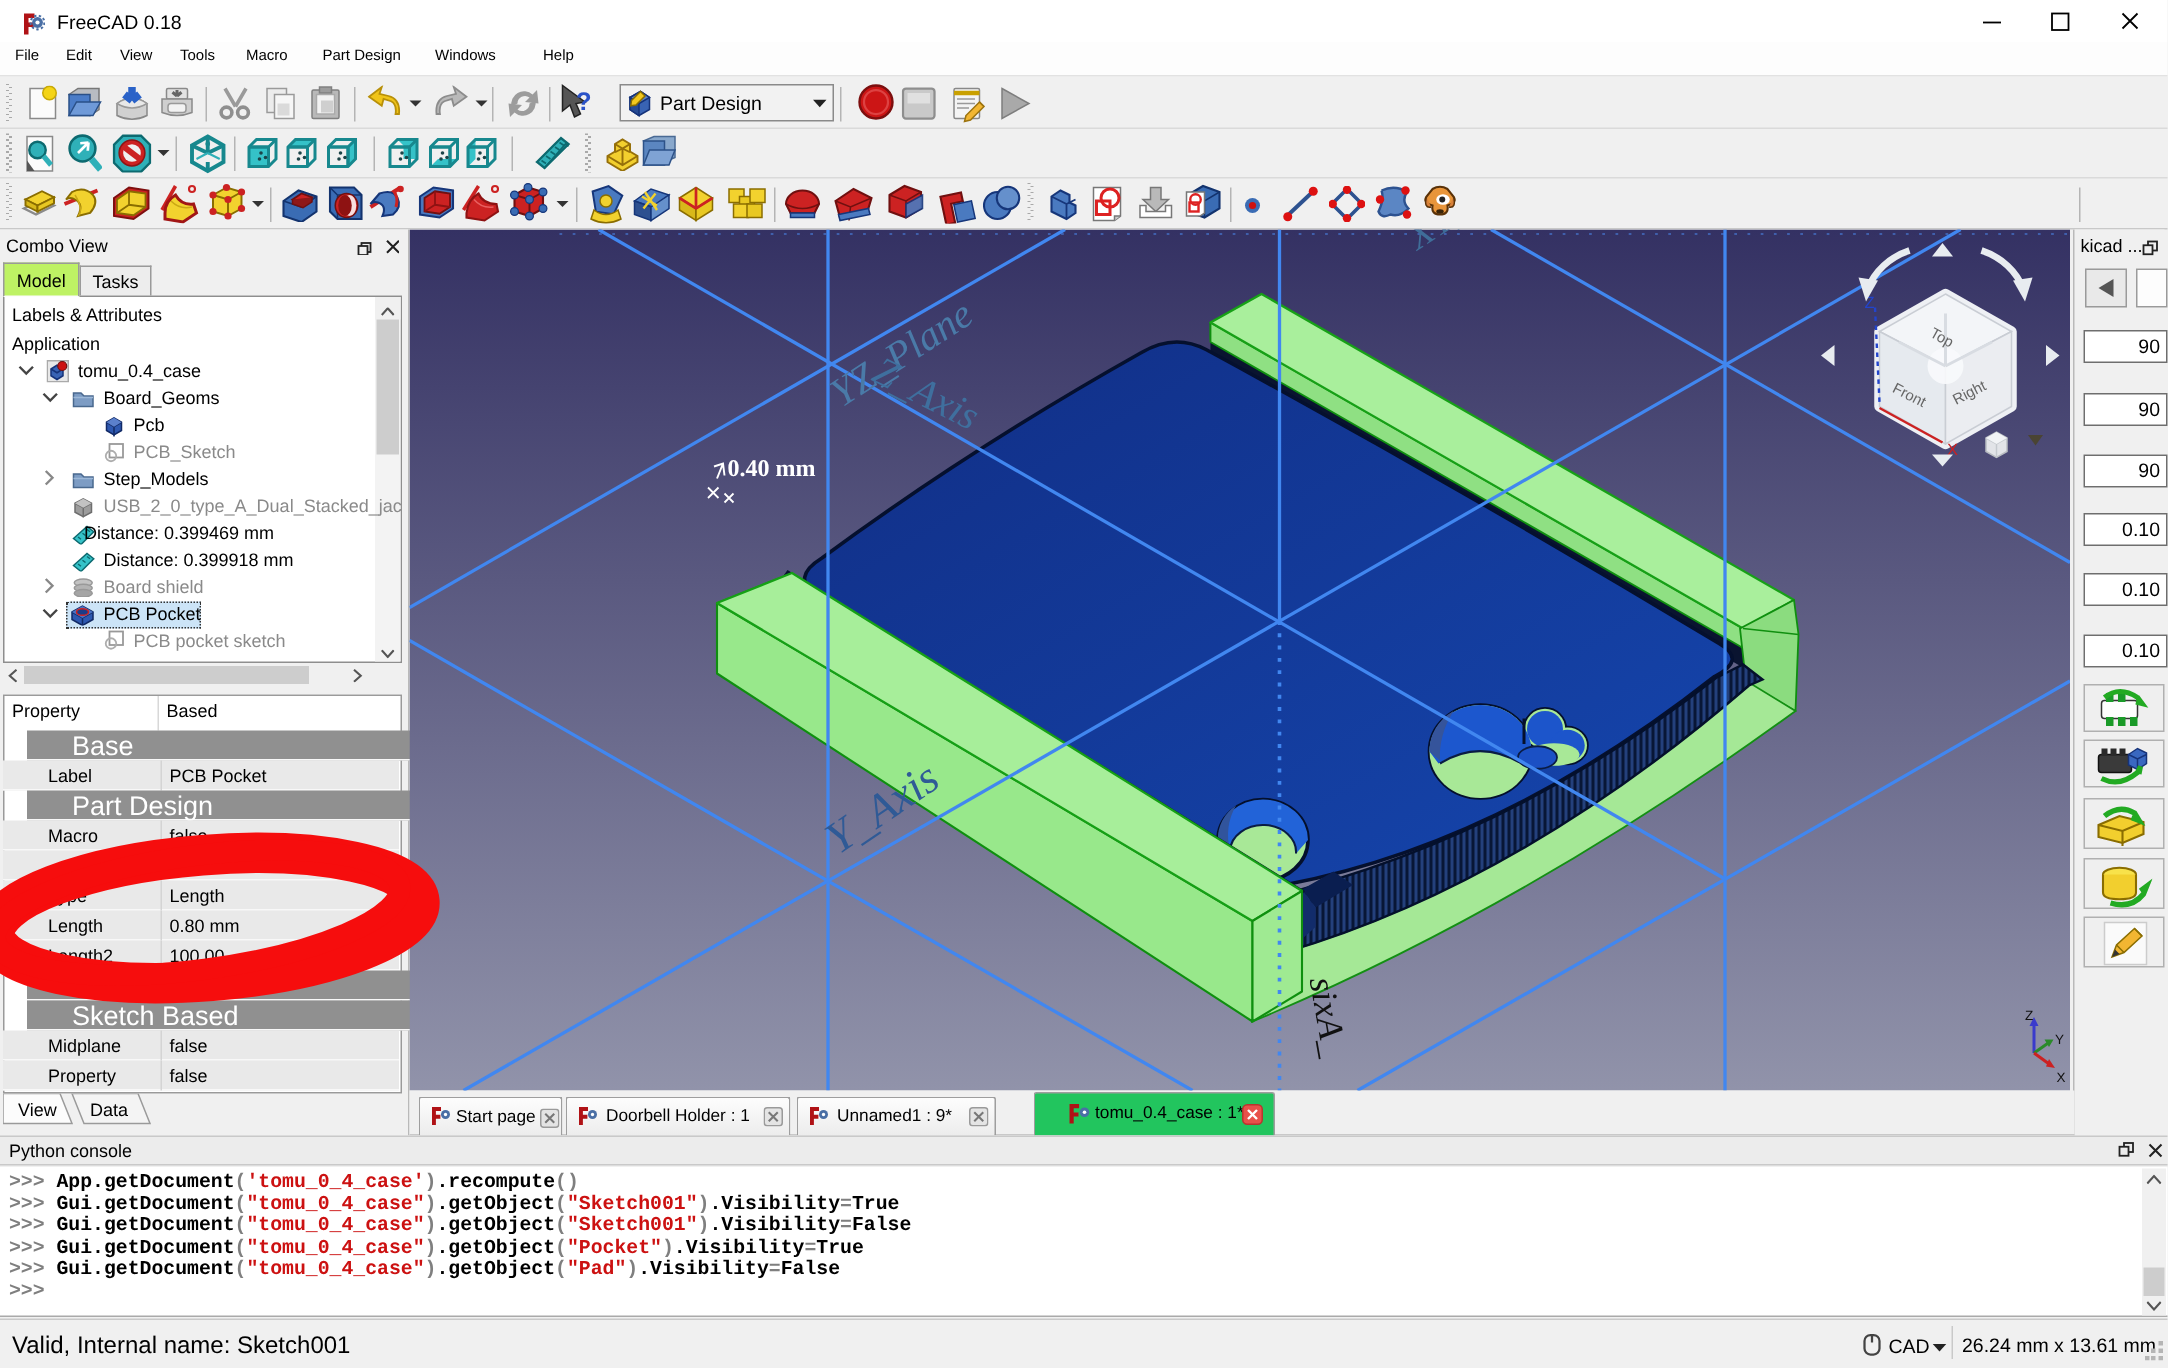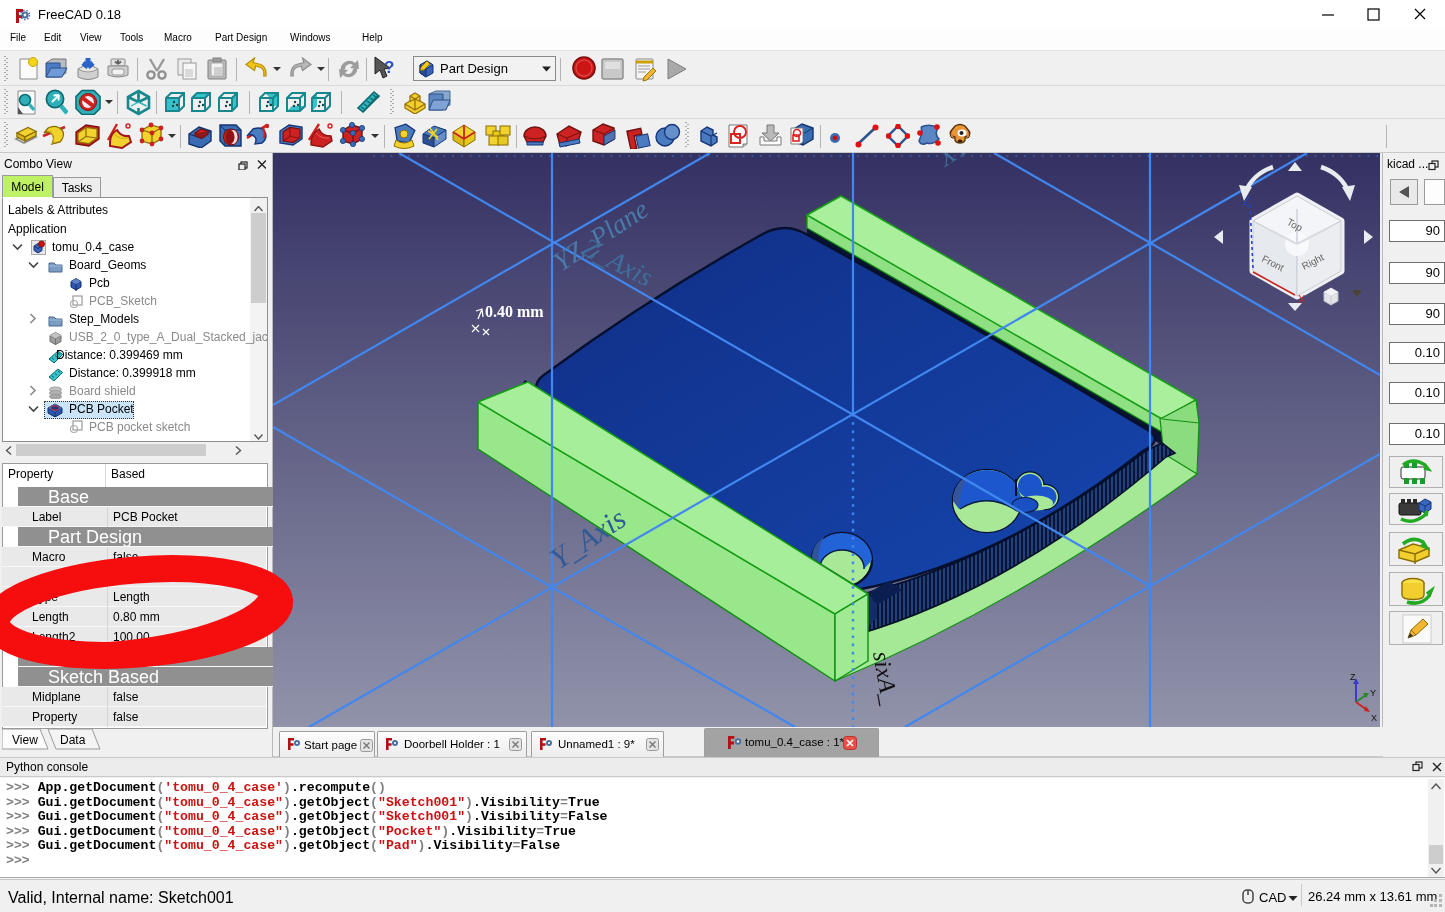--- a/index.html
+++ b/index.html
@@ -745,21 +745,21 @@
 <svg width="14" height="14" style="margin:5px 0 0 7px;vertical-align:top">
       <path d="M1,1 h6 v2.6 h-3.4 v2.6 h3 v2.6 h-3 v4.2 h-2.6 z" fill="#b01216"></path>
       <circle cx="10" cy="6" r="3" fill="#4a6fa5"></circle>
       <circle cx="10" cy="6" r="1.1" fill="#fff"></circle>
     </svg>
 <span style="position:absolute;left:26px;top:6px">Unnamed1 : 9*</span>
 <svg width="13" height="13" style="position:absolute;left:114px;top:6px">
       <rect x="0.5" y="0.5" width="12" height="12" rx="2" fill="#e4e4e4" stroke="#9a9a9a"></rect>
       <path d="M3.5,3.5 l6,6 m0,-6 l-6,6" stroke="#777" stroke-width="1.4"></path>
     </svg></div>
-<div class="mditab" style="left:704px;width:175px;top:728px;height:29px;background:#a3a3a3">
+<div class="mditab" style="left:689px;width:161px;top:728px;height:29px;background:#22c55e">
 <svg width="15" height="15" style="margin:6px 0 0 22px;vertical-align:top">
       <path d="M1,1 h6.4 v2.8 h-3.6 v2.8 h3.2 v2.8 h-3.2 v4.6 h-2.8 z" fill="#b01216"></path>
       <circle cx="11" cy="6.5" r="3.2" fill="#4a6fa5"></circle>
       <circle cx="11" cy="6.5" r="1.2" fill="#fff"></circle>
     </svg>
 <span style="position:absolute;left:40px;top:7px">tomu_0.4_case : 1*</span>
 <svg width="14" height="14" style="position:absolute;left:138px;top:7px">
       <rect x="0.5" y="0.5" width="13" height="13" rx="3" fill="#e8514a" stroke="#b8352e"></rect>
       <path d="M4,4 l6,6 m0,-6 l-6,6" stroke="#fff" stroke-width="1.6"></path>
     </svg></div>

